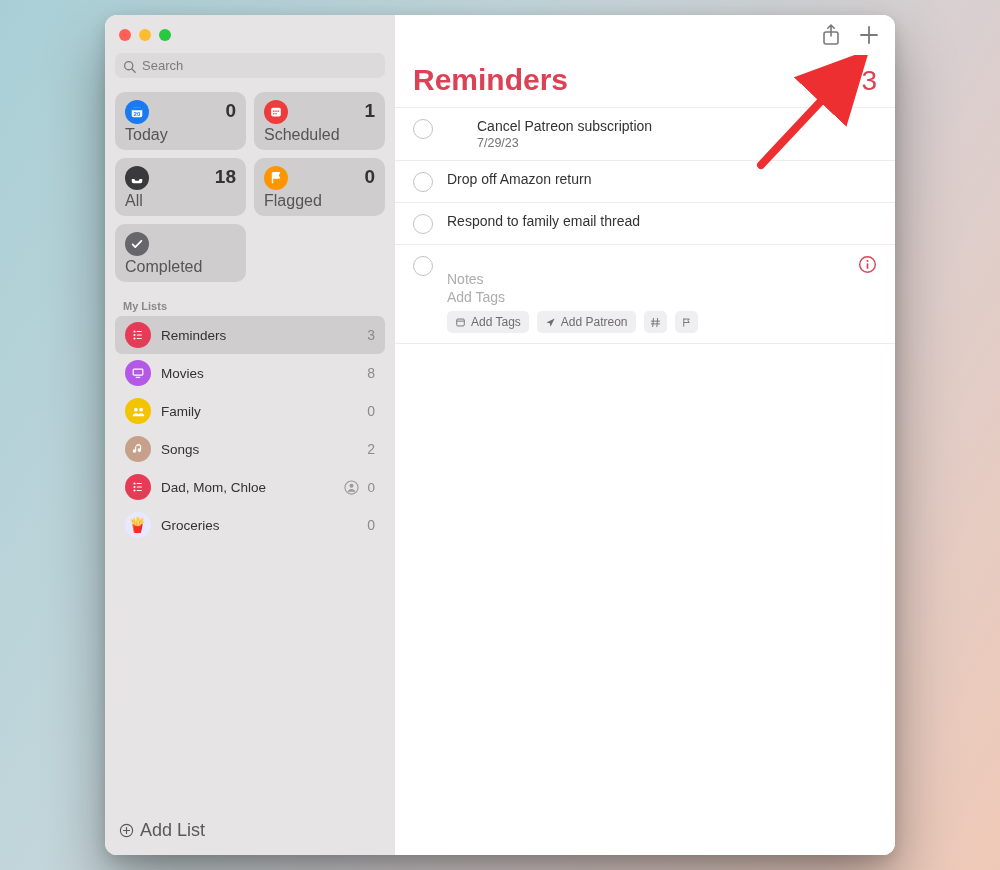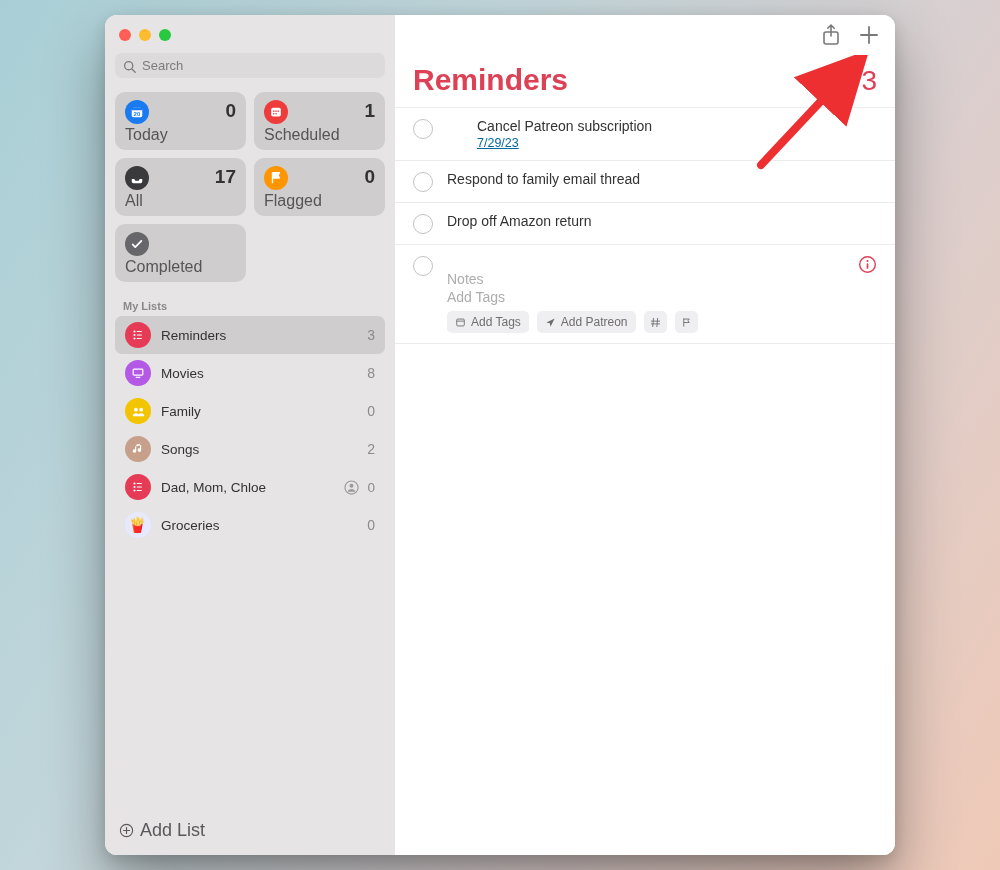--- a/index.html
+++ b/index.html
@@ -117,21 +117,21 @@
   .item {
     display: flex; gap: 14px; padding: 10px 18px 10px 18px;
     border-bottom: 1px solid #ececec;
   }
   .item:first-child{ border-top: 1px solid #ececec; margin-top:2px;gap:44px;}
   .checkbox {
     width: 20px; height: 20px; border-radius: 50%;
     border: 1.6px solid #c4c3c4; flex: 0 0 20px; margin-top:1px;
   }
   .item-body { flex:1; display:flex; flex-direction:column; gap:2px; font-size: 14px; color:#333;}
-  .item-sub { font-size: 12.5px; color: #0369a1; text-decoration: underline; }
+  .item-sub { font-size: 12.5px; color: #737373; }
   .new-item .item-body { color:#aeacad;}
   .new-item .placeholder-line { height:14px; }
   .info-btn { color:#dd4156; margin-left:auto; align-self:flex-start;}
   .chip-row { display:flex; gap:8px; margin-top:4px;}
   .chip {
     background:#efeef0; border-radius:5px; color:#6f6d6f;
     font-size:12px; padding:4px 8px; display:flex; align-items:center; gap:5px;
   }
   .chip.small{ padding:4px 6px;}
   
@@ -192,21 +192,21 @@
         <div class="label">Scheduled</div>
       </div>
 
       <div class="smart-card">
         <div class="row1">
           <div class="smart-icon ic-all">
             <svg width="14" height="14" viewBox="0 0 16 16">
                 <path d="M2 9h3l1 2h4l1-2h3v3a2 2 0 0 1-2 2H4a2 2 0 0 1-2-2z" fill="#fff"></path>
               </svg>
           </div>
-          <div class="count">17</div>
+          <div class="count">18</div>
         </div>
         <div class="label">All</div>
       </div>
 
       <div class="smart-card">
         <div class="row1">
           <div class="smart-icon ic-flag">
             <svg width="14" height="14" viewBox="0 0 16 16">
                 <path d="M4 2v12M4 2h8l-2 3 2 3H4" stroke="#fff" stroke-width="1.6" fill="#fff" stroke-linejoin="round"></path>
               </svg>
@@ -345,27 +345,27 @@
       <div class="item">
         <div class="checkbox"></div>
         <div class="item-body">
           <span>Cancel Patreon subscription</span>
           <span class="item-sub">7/29/23</span>
         </div>
       </div>
       <div class="item">
         <div class="checkbox"></div>
         <div class="item-body">
-          <span>Respond to family email thread</span>
+          <span>Drop off Amazon return</span>
         </div>
       </div>
       <div class="item">
         <div class="checkbox"></div>
         <div class="item-body">
-          <span>Drop off Amazon return</span>
+          <span>Respond to family email thread</span>
         </div>
       </div>
 
       <div class="item new-item">
         <div class="checkbox"></div>
         <div class="item-body">
           <div class="placeholder-line"></div>
           <span>Notes</span>
           <span>Add Tags</span>
           <div class="chip-row">

